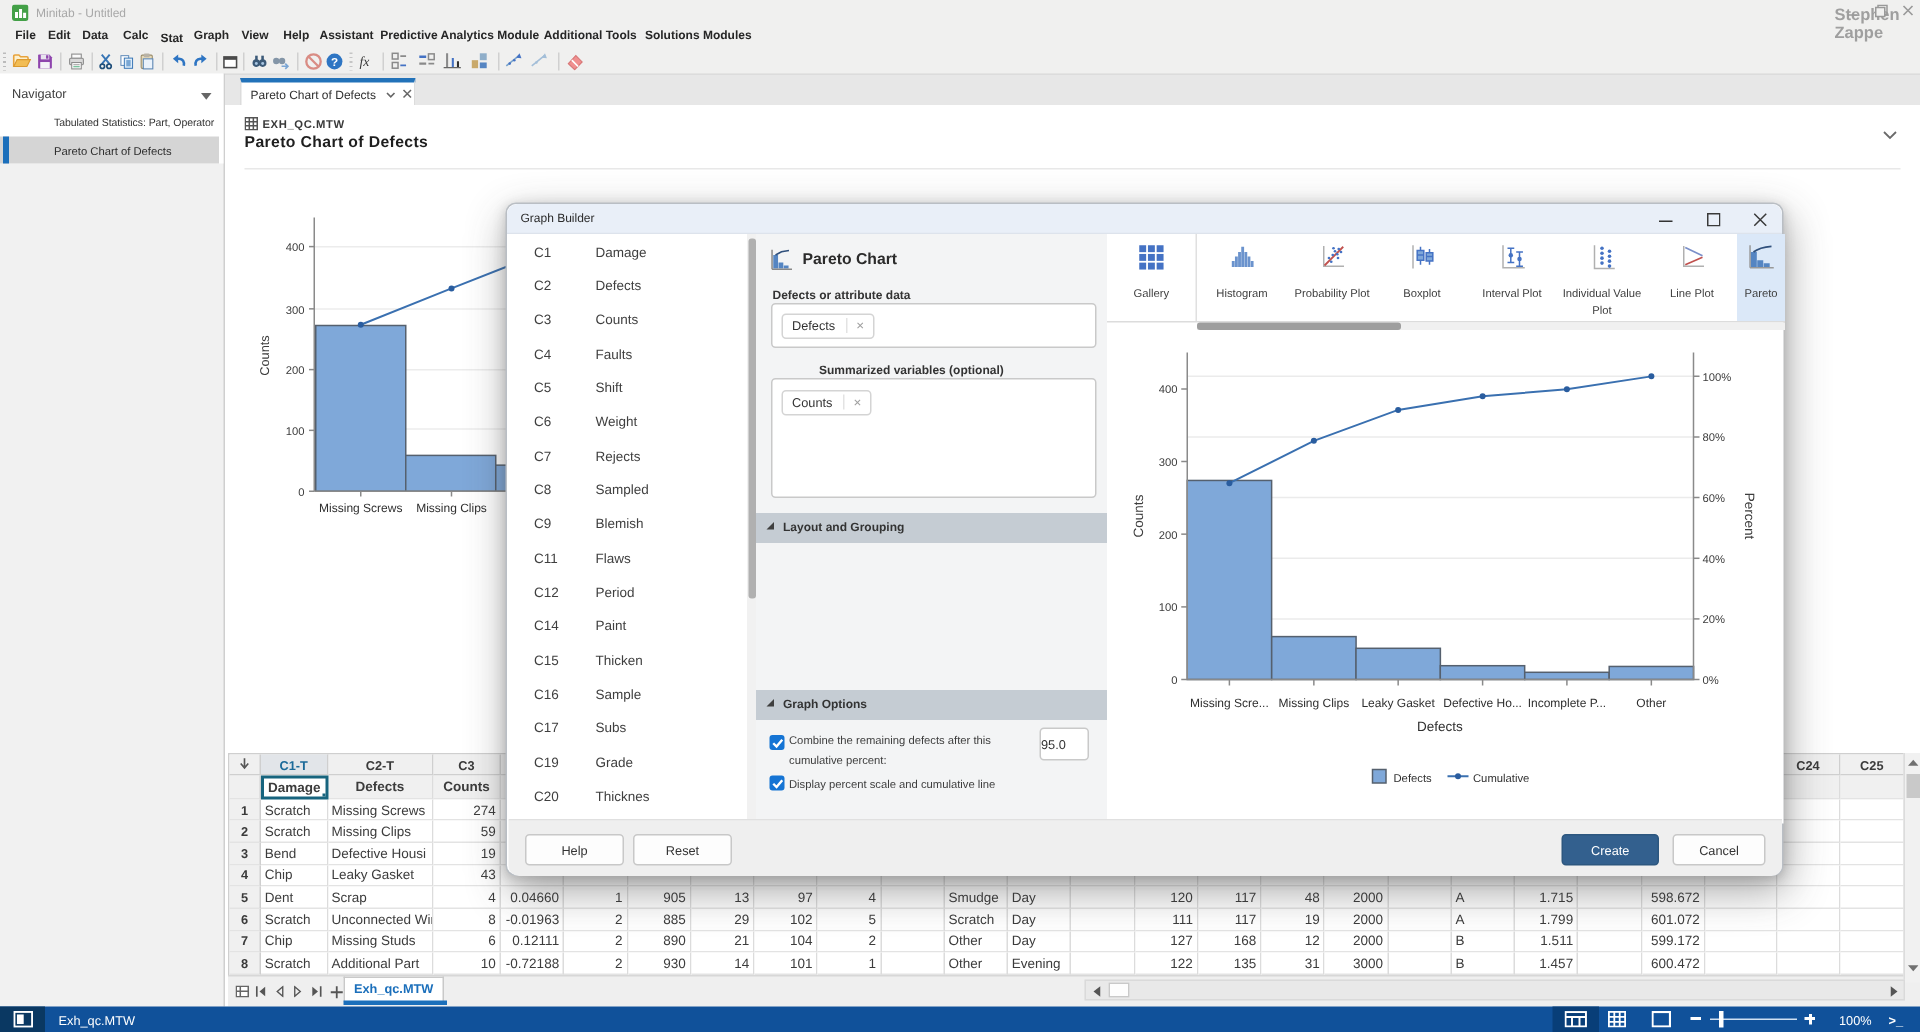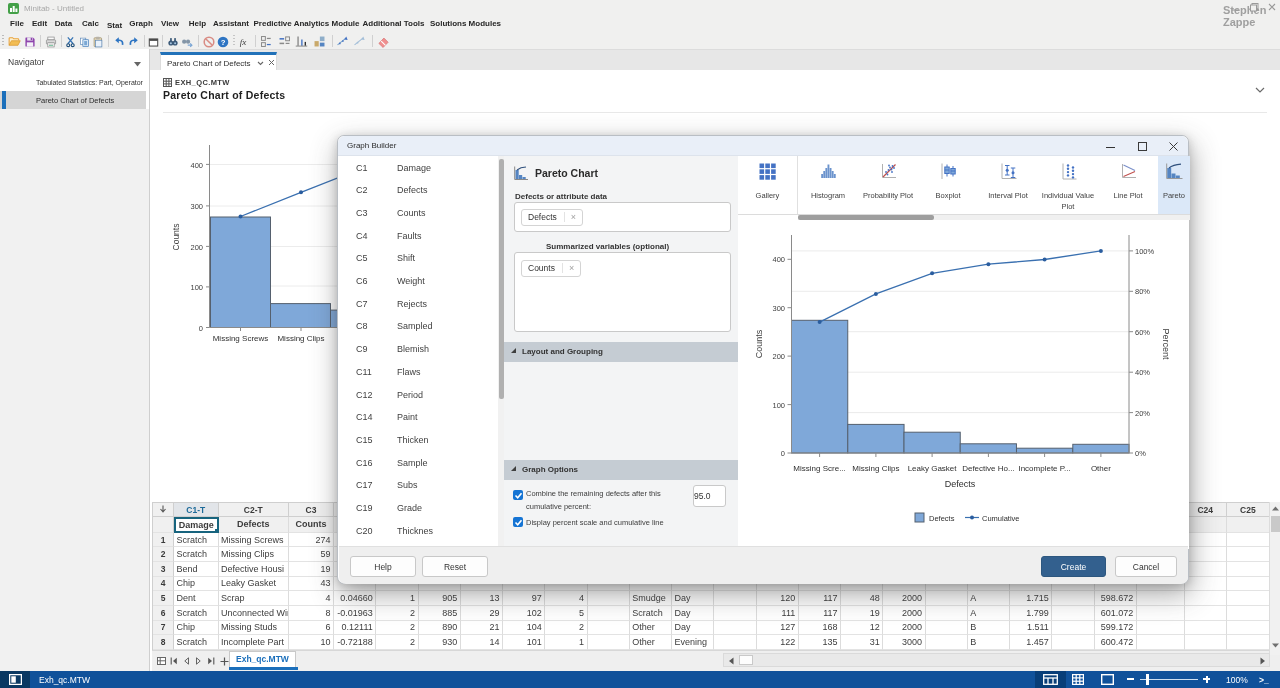--- a/index.html
+++ b/index.html
@@ -542,21 +542,21 @@
           <td class="num">1.511</td>
           <td></td>
           <td class="num">599.172</td>
           <td></td>
           <td></td>
           <td></td>
         </tr>
 <tr>
           <td class="rn">8</td>
           <td>Scratch</td>
-          <td>Incomplete Part</td>
+          <td>Additional Part</td>
           <td class="num">10</td>
           <td class="num">-0.72188</td>
           <td class="num">2</td>
           <td class="num">930</td>
           <td class="num">14</td>
           <td class="num">101</td>
           <td class="num">1</td>
           <td></td>
           <td>Other</td>
           <td>Evening</td>

